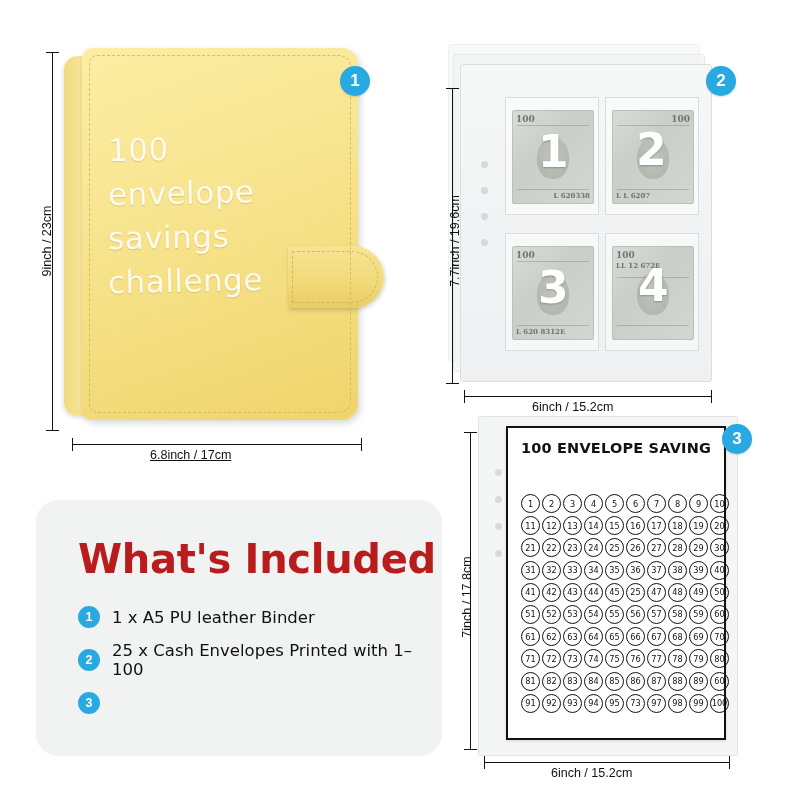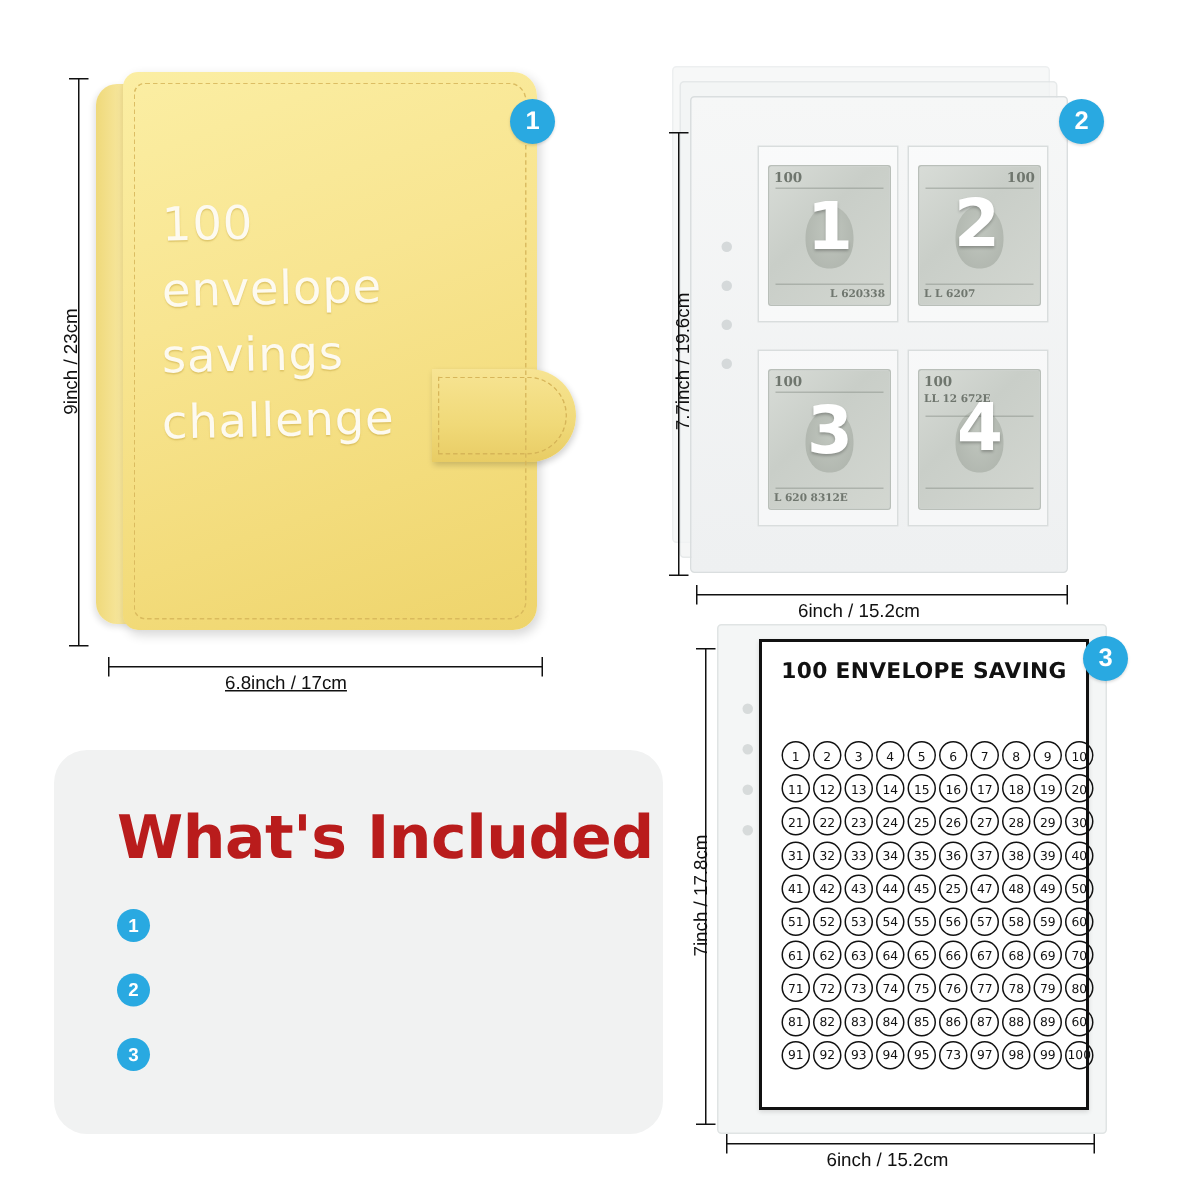--- a/index.html
+++ b/index.html
@@ -597,23 +597,25 @@
   <div class="dimline h" style="left:484px; top:762px; width:246px;"></div>
   <div class="tick" style="left:484px; top:756px; width:1px; height:13px;"></div>
   <div class="tick" style="left:729px; top:756px; width:1px; height:13px;"></div>
   <div class="dimlabel" style="left:551px; top:766px;">6inch / 15.2cm</div>
 
   <div class="legend">
     <h2>What's Included</h2>
     <div class="legend-list">
       <div class="legend-row">
         <span class="legend-dot">1</span>
+        <span class="legend-text">1 x A5 PU leather Binder</span>
       </div>
       <div class="legend-row">
         <span class="legend-dot">2</span>
+        <span class="legend-text">25 x Cash Envelopes Printed with 1–100</span>
       </div>
       <div class="legend-row">
         <span class="legend-dot">3</span>
       </div>
     </div>
   </div>
 
 </div>
 
 </body></html>

